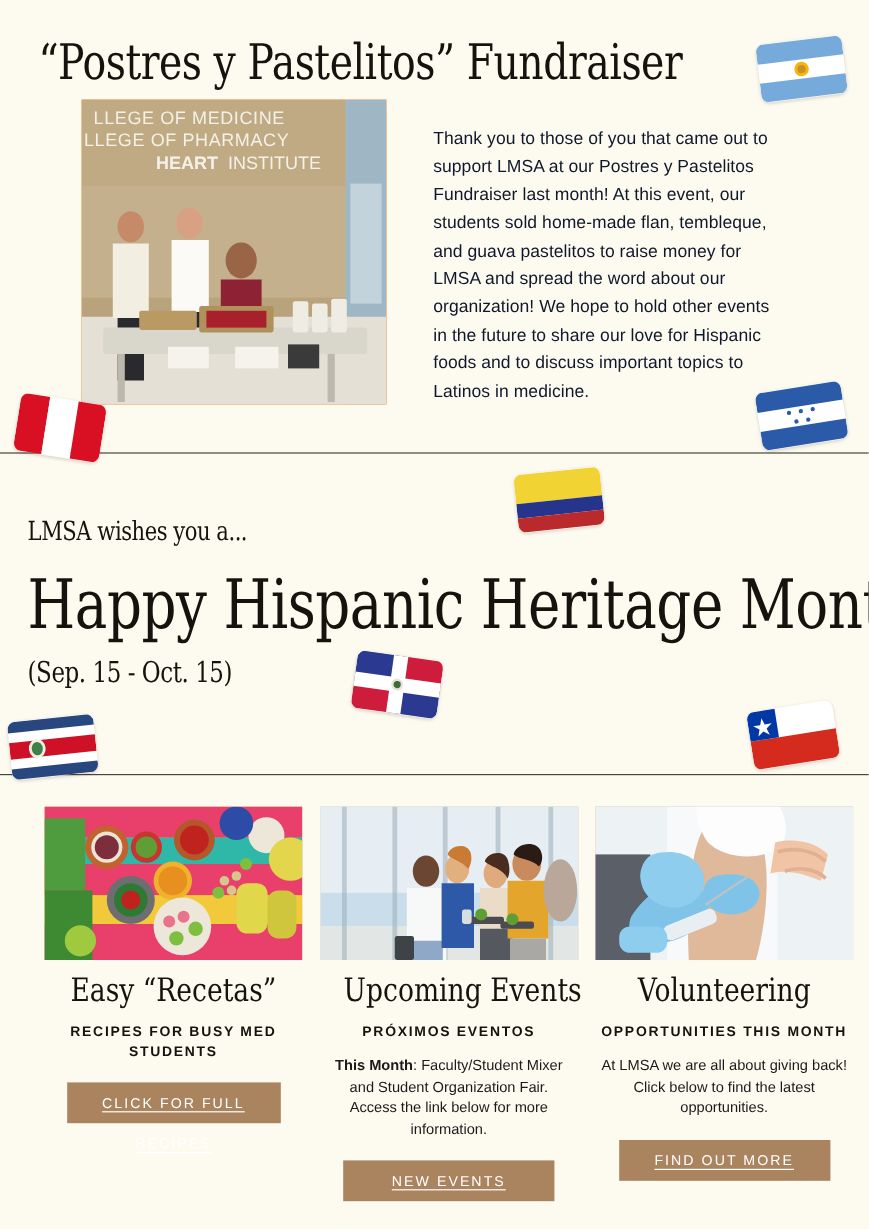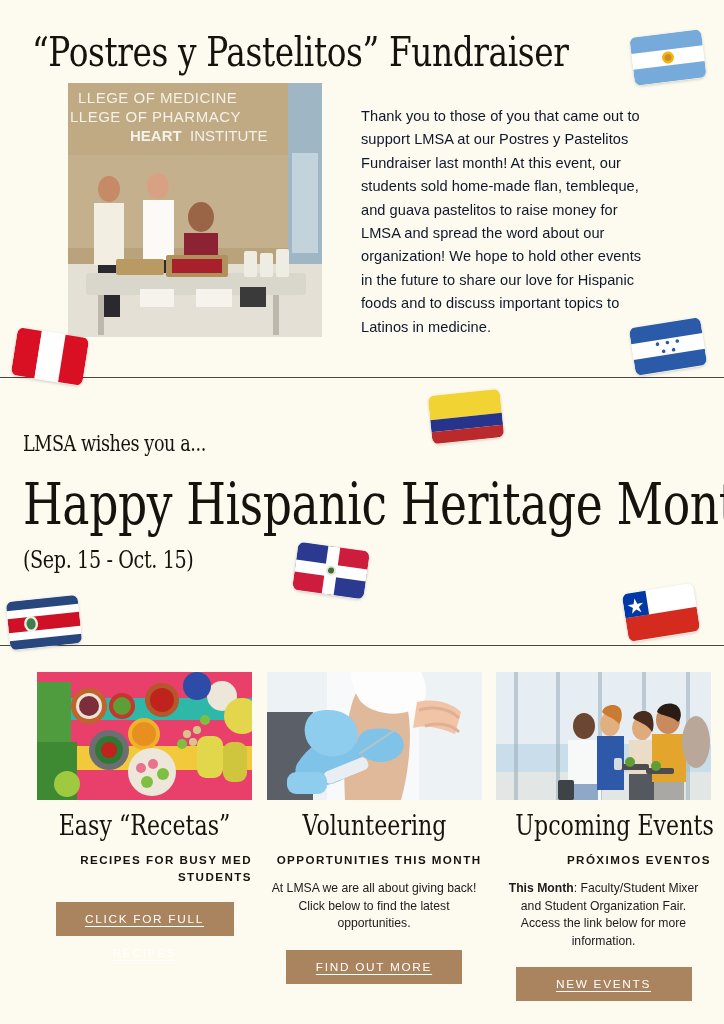--- a/index.html
+++ b/index.html
@@ -119,21 +119,20 @@
     white-space: nowrap;
   }
 
   .card-subtitle {
     font-size: 11.6px;
     font-weight: bold;
     letter-spacing: 1.45px;
     color: #16130E;
     margin-top: 10px;
     line-height: 17px;
-    text-align: right;
   }
 
   .card-body {
     font-size: 12.2px;
     line-height: 17.5px;
     color: #1B1B1B;
     margin-top: 12px;
     padding: 0 4px;
   }
   .card-body b { font-weight: bold; }
@@ -277,47 +276,20 @@
           <circle cx="160" cy="58" r="4" fill="#D6C68E"></circle>
           <circle cx="156" cy="70" r="4" fill="#D6C68E"></circle>
           <circle cx="145" cy="72" r="5" fill="#7FBF3F"></circle>
           <circle cx="168" cy="48" r="5" fill="#7FBF3F"></circle>
           <circle cx="30" cy="112" r="13" fill="#9FC93F"></circle>
         </svg>
       </div>
       <div class="card-title">Easy “Recetas”</div>
       <div class="card-subtitle">RECIPES FOR BUSY MED STUDENTS</div>
       <button class="card-button">CLICK FOR FULL RECIPES</button>
-    </div>
-
-    <div class="card" id="card-2">
-      <div class="card-photo">
-        <svg viewBox="0 0 215 128" width="215" height="128" preserveAspectRatio="none">
-          <rect width="215" height="128" fill="#EDF2F5"></rect>
-          <rect x="0" y="40" width="46" height="88" fill="#5B6068"></rect>
-          <path d="M60 0h92v128H60z" fill="#F7F9FA"></path>
-          <path d="M92 16c24-6 44 2 48 18 6 26 2 66-6 94H78c-2-40 0-92 14-112z" fill="#E0B89A"></path>
-          <path d="M84 0h70c8 16 6 30-4 36-18 10-44 6-56-6-6-8-10-20-10-30z" fill="#FDFDFD"></path>
-          <path d="M150 30c16-4 34 0 44 10l-6 22c-14-6-30-10-42-6z" fill="#F1C4A6"></path>
-          <path d="M152 38c14-4 30-2 40 8" stroke="#E0B094" stroke-width="3" fill="none"></path>
-          <path d="M158 54c12-4 26-2 34 6" stroke="#E0B094" stroke-width="3" fill="none"></path>
-          <path d="M30 92c14-22 34-32 52-26 12 4 16 16 10 26-8 14-26 22-42 22-14 0-26-8-20-22z" fill="#7FC4E8"></path>
-          <path d="M48 40c20-6 38 2 42 16 4 14-6 26-20 28-16 2-30-8-32-22-2-10 4-20 10-22z" fill="#8FCDEE"></path>
-          <path d="M100 58c18-4 32 0 36 10 4 12-8 22-22 22-14 0-24-8-24-18 0-6 4-12 10-14z" fill="#7FC4E8"></path>
-          <rect x="56" y="92" width="46" height="13" rx="5" fill="#E9EEF2" transform="rotate(-22 79 98)"></rect>
-          <line x1="92" y1="82" x2="128" y2="58" stroke="#B9C2C8" stroke-width="2"></line>
-          <rect x="20" y="100" width="40" height="22" rx="9" fill="#8FCDEE"></rect>
-        </svg>
-      </div>
-      <div class="card-title">Volunteering</div>
-      <div class="card-subtitle">OPPORTUNITIES THIS MONTH</div>
-      <div class="card-body">
-        <b></b><span>At LMSA we are all about giving back! Click below to find the latest opportunities.</span>
-      </div>
-      <button class="card-button">FIND OUT MORE</button>
     </div>
 
     <div class="card" id="card-3">
       <div class="card-photo">
         <svg viewBox="0 0 215 128" width="215" height="128" preserveAspectRatio="none">
           <rect width="215" height="128" fill="#EAF0F4"></rect>
           <rect x="0" y="0" width="215" height="72" fill="#E6EEF3"></rect>
           <rect x="0" y="72" width="215" height="28" fill="#C9DEEA"></rect>
           <rect x="0" y="100" width="215" height="28" fill="#E2E6E4"></rect>
           <g fill="#9BAEBA" opacity="0.55">
@@ -358,20 +330,47 @@
           <ellipse cx="200" cy="70" rx="14" ry="26" fill="#B9A89A"></ellipse>
         </svg>
       </div>
       <div class="card-title">Upcoming Events</div>
       <div class="card-subtitle">PRÓXIMOS EVENTOS</div>
       <div class="card-body">
         <b>This Month</b><span>: Faculty/Student Mixer and Student Organization Fair. Access the link below for more information.</span>
       </div>
       <button class="card-button">NEW EVENTS</button>
     </div>
+
+    <div class="card" id="card-2">
+      <div class="card-photo">
+        <svg viewBox="0 0 215 128" width="215" height="128" preserveAspectRatio="none">
+          <rect width="215" height="128" fill="#EDF2F5"></rect>
+          <rect x="0" y="40" width="46" height="88" fill="#5B6068"></rect>
+          <path d="M60 0h92v128H60z" fill="#F7F9FA"></path>
+          <path d="M92 16c24-6 44 2 48 18 6 26 2 66-6 94H78c-2-40 0-92 14-112z" fill="#E0B89A"></path>
+          <path d="M84 0h70c8 16 6 30-4 36-18 10-44 6-56-6-6-8-10-20-10-30z" fill="#FDFDFD"></path>
+          <path d="M150 30c16-4 34 0 44 10l-6 22c-14-6-30-10-42-6z" fill="#F1C4A6"></path>
+          <path d="M152 38c14-4 30-2 40 8" stroke="#E0B094" stroke-width="3" fill="none"></path>
+          <path d="M158 54c12-4 26-2 34 6" stroke="#E0B094" stroke-width="3" fill="none"></path>
+          <path d="M30 92c14-22 34-32 52-26 12 4 16 16 10 26-8 14-26 22-42 22-14 0-26-8-20-22z" fill="#7FC4E8"></path>
+          <path d="M48 40c20-6 38 2 42 16 4 14-6 26-20 28-16 2-30-8-32-22-2-10 4-20 10-22z" fill="#8FCDEE"></path>
+          <path d="M100 58c18-4 32 0 36 10 4 12-8 22-22 22-14 0-24-8-24-18 0-6 4-12 10-14z" fill="#7FC4E8"></path>
+          <rect x="56" y="92" width="46" height="13" rx="5" fill="#E9EEF2" transform="rotate(-22 79 98)"></rect>
+          <line x1="92" y1="82" x2="128" y2="58" stroke="#B9C2C8" stroke-width="2"></line>
+          <rect x="20" y="100" width="40" height="22" rx="9" fill="#8FCDEE"></rect>
+        </svg>
+      </div>
+      <div class="card-title">Volunteering</div>
+      <div class="card-subtitle">OPPORTUNITIES THIS MONTH</div>
+      <div class="card-body">
+        <b></b><span>At LMSA we are all about giving back! Click below to find the latest opportunities.</span>
+      </div>
+      <button class="card-button">FIND OUT MORE</button>
+    </div>
   </div>
 
   <div class="flag" id="flag-argentina">
     <svg viewBox="0 0 72 48">
       <rect width="72" height="48" fill="#FFFFFF"></rect>
       <rect width="72" height="16" fill="#75AADB"></rect>
       <rect y="32" width="72" height="16" fill="#75AADB"></rect>
       <circle cx="36" cy="24" r="6" fill="#F6B40E"></circle>
       <circle cx="36" cy="24" r="3.4" fill="#C8902A"></circle>
     </svg>

